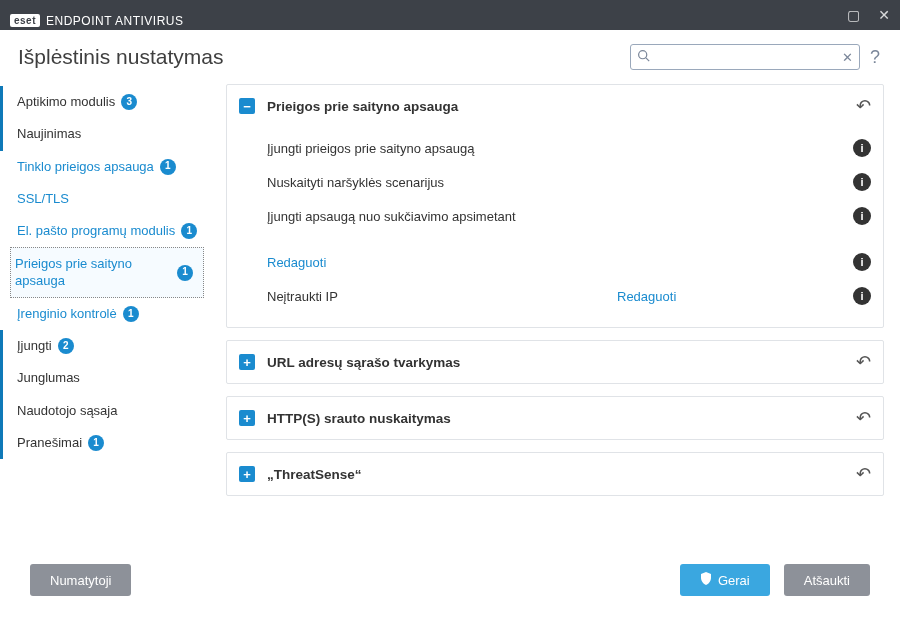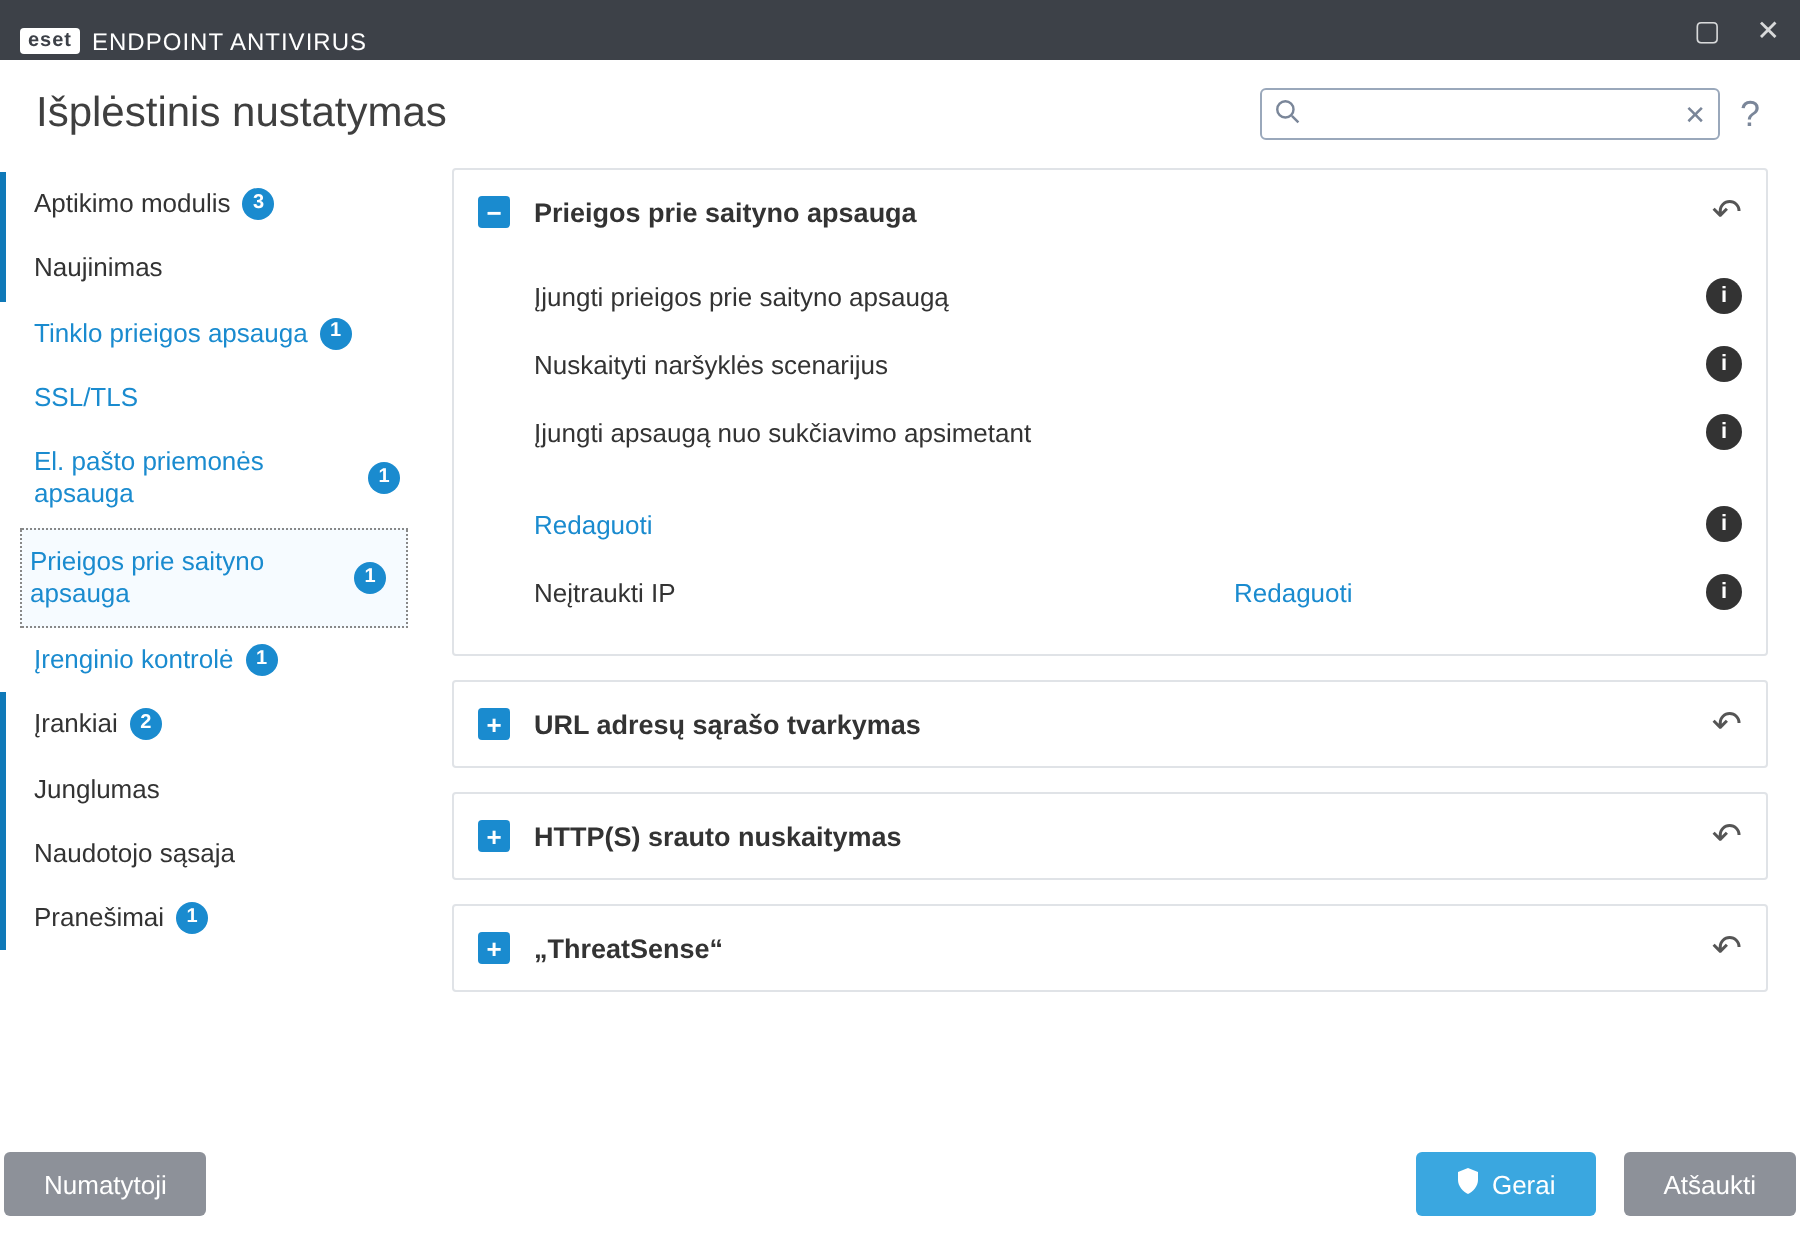--- a/index.html
+++ b/index.html
@@ -33,21 +33,21 @@
   .undo-icon { margin-left: auto; color: #555; font-size: 18px; cursor: pointer; }
   .panel-body { padding: 4px 12px 14px 40px; }
   .row { display: flex; align-items: center; height: 34px; }
   .row .label { flex: 0 0 350px; color: #333; }
   .row .ctrl { flex: 0 0 180px; }
   .row .link-action { color: #1a8bcf; cursor: pointer; text-align: center; }
   .row .info { margin-left: auto; color: #333; font-weight: 700; width: 18px; height: 18px; border-radius: 50%; background: #333; color: #fff; display: flex; align-items: center; justify-content: center; font-size: 11px; cursor: pointer; }
   .toggle { position: relative; width: 38px; height: 20px; background: #1a8bcf; border-radius: 10px; cursor: pointer; }
   .toggle::after { content: ""; position: absolute; right: 2px; top: 2px; width: 16px; height: 16px; background: #fff; border-radius: 50%; }
   .spacer { height: 12px; }
-  .footer { position: absolute; bottom: 0; left: 0; right: 0; height: 56px; display: flex; align-items: center; padding: 0 2px; background: #fff; }
+  .footer { position: absolute; bottom: 12px; left: 0; right: 0; height: 56px; display: flex; align-items: center; padding: 0 30px; background: #fff; }
   .btn { height: 32px; padding: 0 20px; border-radius: 3px; border: none; font-size: 13px; cursor: pointer; display: inline-flex; align-items: center; gap: 6px; }
   .btn-default { background: #8d9199; color: #fff; }
   .btn-primary { background: #3aa7e0; color: #fff; }
   .btn-cancel { background: #8d9199; color: #fff; }
   .footer .right { margin-left: auto; display: flex; gap: 14px; }
   .shield { font-size: 12px; }
 </style>
 </head>
 <body>
 
@@ -89,33 +89,33 @@
       <span>Naujinimas</span>
     </div>
     <div class="side-item sub link">
       <span>Tinklo prieigos apsauga</span>
       <span class="badge">1</span>
     </div>
     <div class="side-item sub link">
       <span>SSL/TLS</span>
     </div>
     <div class="side-item sub link">
-      <span>El. pašto priemonės apsauga</span>
+      <span>El. pašto programų modulis</span>
       <span class="badge">1</span>
     </div>
     <div class="side-item sub selected">
       <span>Prieigos prie saityno apsauga</span>
       <span class="badge">1</span>
     </div>
     <div class="side-item sub link">
       <span>Įrenginio kontrolė</span>
       <span class="badge">1</span>
     </div>
     <div class="side-item top">
-      <span>Įrankiai</span>
+      <span>Įjungti</span>
       <span class="badge">2</span>
     </div>
     <div class="side-item top">
       <span>Junglumas</span>
     </div>
     <div class="side-item top">
       <span>Naudotojo sąsaja</span>
     </div>
     <div class="side-item top">
       <span>Pranešimai</span>

